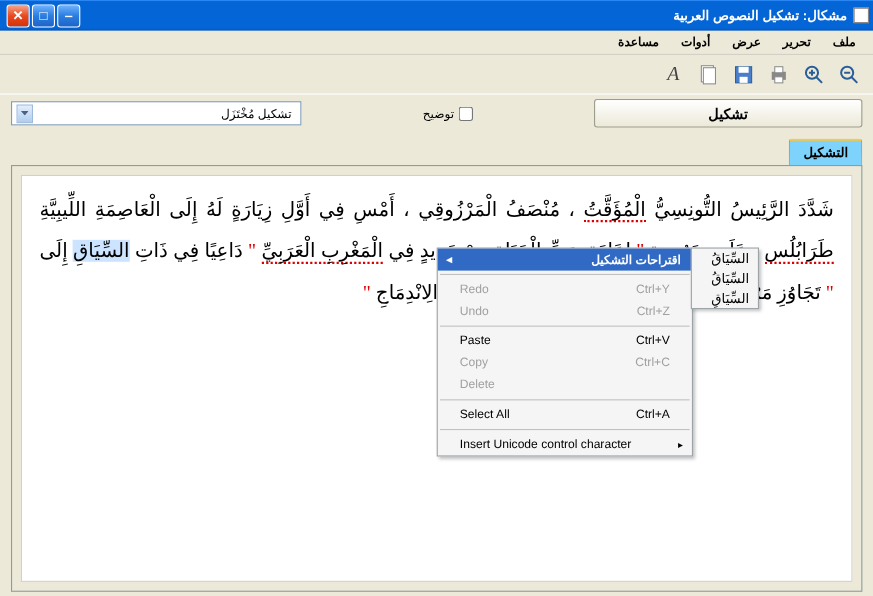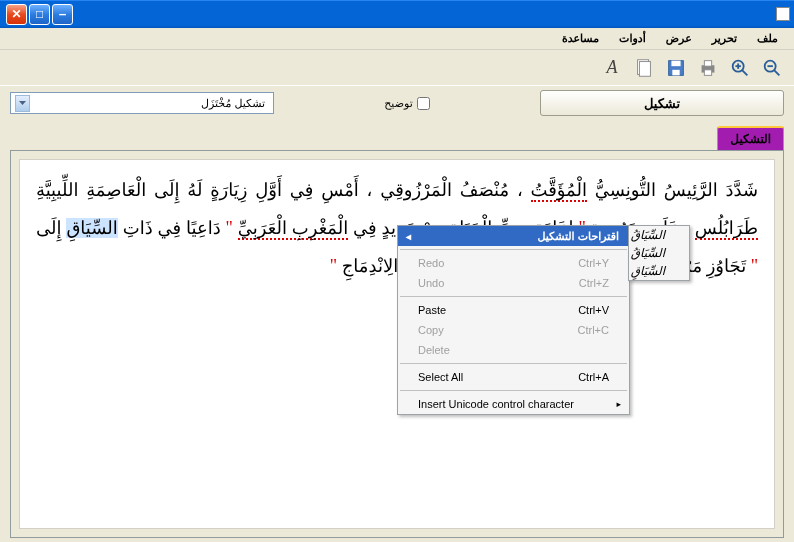--- a/index.html
+++ b/index.html
@@ -22,44 +22,45 @@
 
 .controlrow { height: 34px; display: flex; align-items: center; justify-content: space-between; padding: 0 10px; gap: 10px; }
 .mainbtn { width: 244px; height: 26px; background: linear-gradient(to bottom, #fff 0%, #ece9d8 100%); border: 1px solid #9d9d8e; border-radius: 3px; font-size: 13px; font-weight: bold; cursor: pointer; }
 .checkbox-wrap { display: flex; align-items: flex-end; gap: 4px; }
 .checkbox-wrap input { width: 13px; height: 13px; }
 .selectbox { width: 264px; height: 22px; border: 1px solid #7f9db9; background: white; display: flex; align-items: center; justify-content: space-between; padding: 0 4px; direction: ltr; cursor: pointer; }
 .selectbox-arrow { width: 15px; height: 17px; background: linear-gradient(to bottom, #e4eefd, #b0ceed); border: 1px solid #9db9dc; display: flex; align-items: center; justify-content: center; }
 .selectbox-text { direction: rtl; text-align: right; flex: 1; padding-right: 4px; margin-left: 28px; }
 
 .tabstrip { height: 24px; padding: 0 10px 0 10px; display: flex; align-items: flex-end; border-bottom: 0; margin-top: 6px; }
-.tab { padding: 4px 12px; background: #a21caf; border: 1px solid #919b9c; border-bottom: none; border-top: 2px solid #ffc73c; border-radius: 3px 3px 0 0; font-weight: bold; font-size: 12px; position: relative; z-index: 2; }
+.tab { padding: 4px 12px; background: #7dd3fc; border: 1px solid #919b9c; border-bottom: none; border-top: 2px solid #ffc73c; border-radius: 3px 3px 0 0; font-weight: bold; font-size: 12px; position: relative; z-index: 2; }
 
 .editorpanel { margin: 0 10px 10px 10px; border: 1px solid #919b9c; background: #ece9d8; padding: 8px; height: 388px; border-top: 1px solid #919b9c; position: relative; }
 .editor { width: 100%; height: 100%; background: white; border: 1px solid #d4d0c8; padding: 12px 16px; font-family: "Traditional Arabic", "Arabic Typesetting", serif; font-size: 18px; line-height: 2.1; direction: rtl; text-align: justify; position: relative; overflow: hidden; }
 .editor .highlight { background: #cce4ff; }
 .editor .redund { border-bottom: 2px dotted #d00; }
 
 .context-menu { position: absolute; left: 397px; top: 225px; width: 233px; background: #f5f5f5; border: 1px solid #9ca4a8; box-shadow: 2px 2px 3px rgba(0,0,0,0.25); direction: ltr; font-size: 11px; z-index: 10; }
 .cm-row { display: flex; align-items: center; justify-content: space-between; padding: 4px 20px 4px 20px; cursor: pointer; height: 20px; }
 .cm-row.header { background: #316ac5; color: white; font-weight: bold; justify-content: flex-start; direction: rtl; padding-right: 10px; }
 .cm-row.header::after { content: "◂"; position: absolute; left: 8px; color: white; font-size: 10px; }
 .cm-row.disabled { color: #a0a0a0; }
 .cm-row.submenu::after { content: "▸"; margin-left: auto; color: #000; font-size: 9px; position: absolute; right: 8px; }
 .cm-sep { height: 1px; background: #c0c0c0; margin: 3px 2px; }
 
 .submenu-popup { position: absolute; left: 628px; top: 225px; width: 62px; background: #f5f5f5; border: 1px solid #9ca4a8; box-shadow: 2px 2px 3px rgba(0,0,0,0.25); direction: rtl; font-size: 12px; font-family: "Traditional Arabic", serif; z-index: 11; }
-.submenu-popup .cm-row { justify-content: flex-start; padding: 2px 24px; height: 18px; font-style: italic; }
+.submenu-popup .cm-row { justify-content: flex-start; padding: 2px 8px; height: 18px; }
 </style>
 </head>
 <body>
 
 <div class="titlebar">
   <div class="titlebar-text">
     <span class="titlebar-icon"></span>
+    <span>مشكال: تشكيل النصوص العربية</span>
   </div>
   <div class="winbtns">
     <div class="winbtn minmax">‒</div>
     <div class="winbtn minmax">□</div>
     <div class="winbtn close">✕</div>
   </div>
 </div>
 
 <div class="menubar">
   <span class="menu-item">ملف</span>

